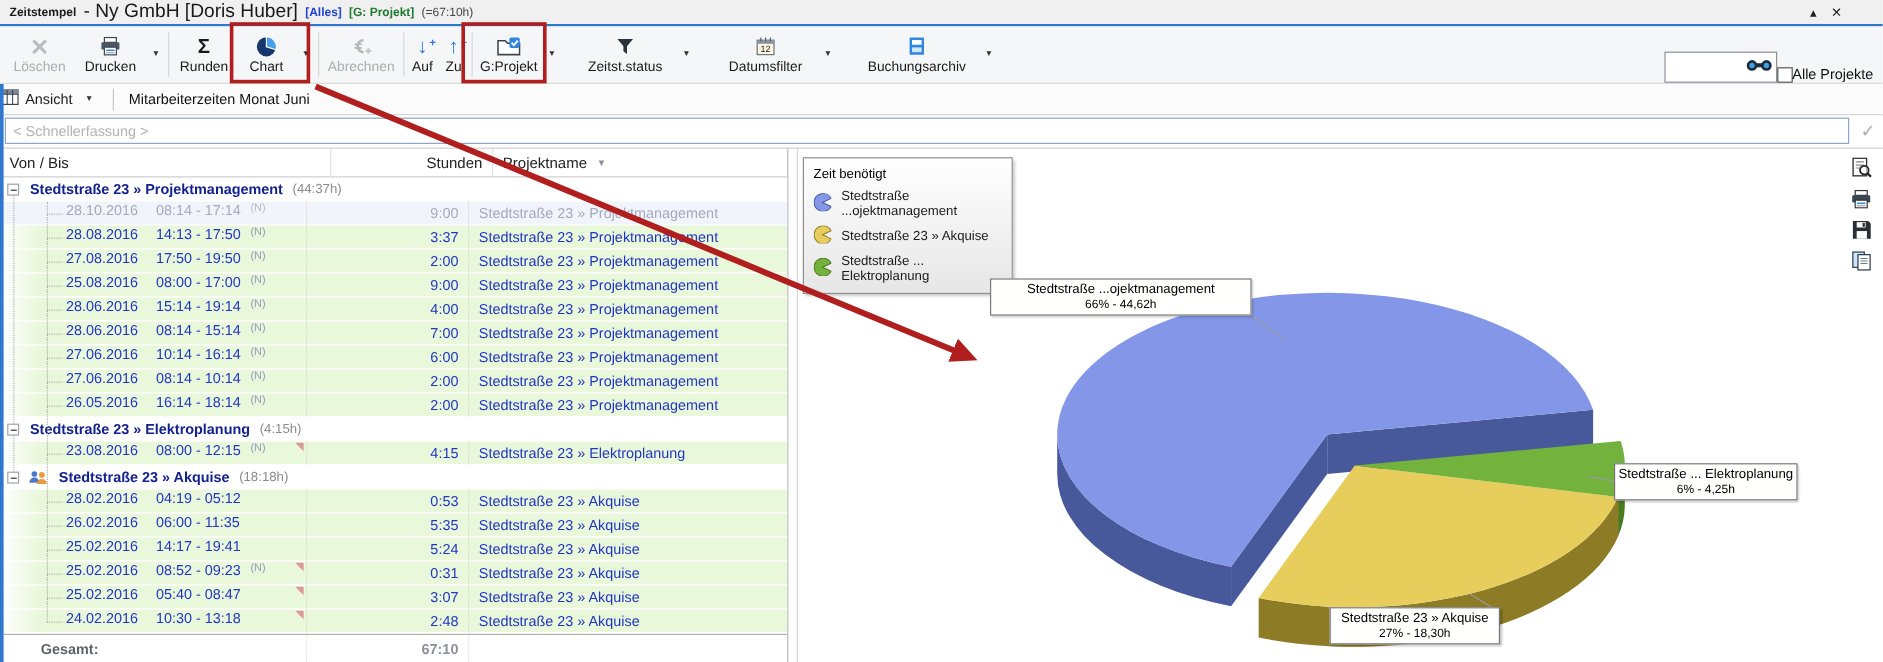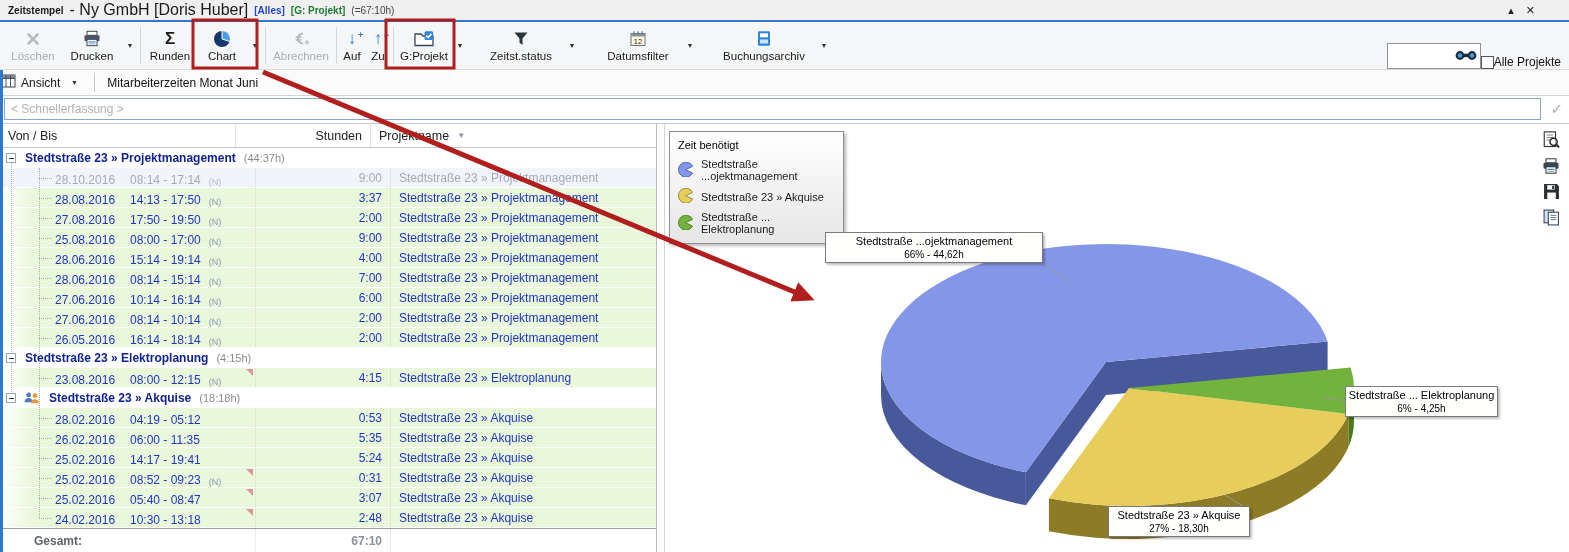--- a/index.html
+++ b/index.html
@@ -50,27 +50,27 @@
   .quick-ok{color:#a8adb3;font-size:15px;font-weight:bold;margin-left:9px}
 
   
   .main{position:relative;height:428px;display:flex}
   .table-panel{width:657px;border-right:1px solid #b9b9b9;position:relative;background:#fff}
   .splitter{width:7px;background:#fff}
   .chart-panel{flex:1;position:relative;background:#fff;border-left:1px solid #d6d6d6}
 
   
   .thead{height:24px;border-bottom:1px solid #c4c4c4;display:flex;align-items:center;color:#222;font-size:12.5px}
-  .hc1{width:236px;padding-left:8px;border-right:1px solid #e2e2e2;height:100%;display:flex;align-items:center}
+  .hc1{width:276px;padding-left:8px;border-right:1px solid #e2e2e2;height:100%;display:flex;align-items:center}
   .hc2{width:135px;padding-right:8px;border-right:1px solid #e2e2e2;height:100%;display:flex;align-items:center;justify-content:flex-end}
   .hc3{flex:1;padding-left:8px;height:100%;display:flex;align-items:center;gap:8px}
   .sort-ic{font-size:8px;color:#8a94a0}
   .tbody{position:relative}
   .row{height:20px;display:flex;align-items:stretch;font-size:12px;position:relative}
-  .row .c1{width:256px;position:relative;display:flex;align-items:flex-end;padding-left:55px;border-right:1px dotted #d2d8cc}
+  .row .c1{width:256px;position:relative;display:flex;align-items:flex-start;padding-left:55px;border-right:1px dotted #d2d8cc}
   .row .c2{width:135px;display:flex;align-items:center;justify-content:flex-end;padding-right:8px;border-right:1px dotted #d2d8cc}
   .row .c3{flex:1;display:flex;align-items:center;padding-left:8px}
   .row.data{background:linear-gradient(to right,#ffffff 0,var(--row-green) 34px,var(--row-green));border-bottom:1px solid #fff;color:var(--text-blue)}
   .row.data .c1::before{content:"";position:absolute;left:39px;top:50%;width:13px;border-top:1px dotted #a9b3a9}
   .row.dim{background:var(--dim-bg);color:var(--dim-text)}
   .row.dim .nflag{color:#b6bac6}
   .date{width:75px}
   .nflag{font-size:9px;color:#8d9ab8;margin-left:8px}
   .marker{position:absolute;right:2px;top:1px;width:0;height:0;border-left:7px solid transparent;border-top:7px solid #dc9898}
   .row.group{background:#fff;color:var(--group-navy);font-weight:bold;align-items:center}

